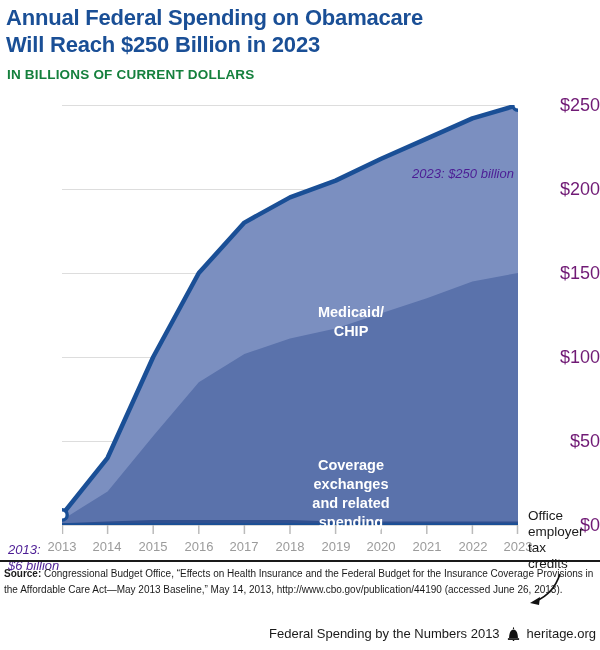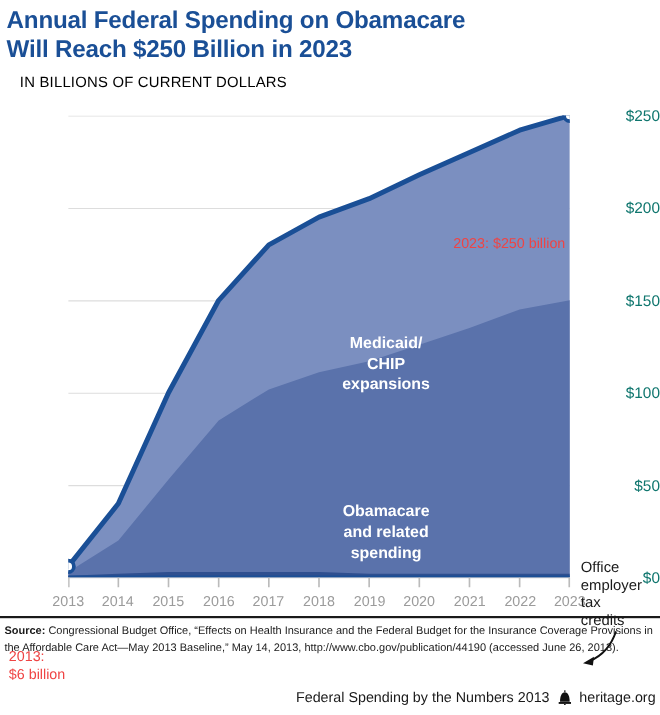--- a/index.html
+++ b/index.html
@@ -11,45 +11,44 @@
   .page{position:relative;width:600px;height:650px;}
 
   
   .title{
     position:absolute;left:6px;top:4px;width:560px;
     font-size:22px;font-weight:bold;line-height:27px;
     color:#1a4f96;letter-spacing:-0.2px;
   }
   .title .line{display:block;}
   .subtitle{
-    position:absolute;left:18px;top:67px;
-    font-size:13.5px;font-weight:normal;letter-spacing:0.2px;
-    color:#000000;
+    position:absolute;left:7px;top:67px;
+    font-size:13.5px;font-weight:bold;letter-spacing:0.2px;
+    color:#15803d;
   }
 
   
   .chart-wrap{position:absolute;left:0;top:90px;width:600px;height:470px;}
   .plot{position:absolute;left:62px;top:15px;width:456px;height:420px;}
   svg.chart{display:block;}
 
   
   .ylabel{
     position:absolute;right:0;text-align:right;width:54px;
-    font-size:14px;color:#0f766e;transform:translateY(-50%);
+    font-size:18px;color:#701a75;transform:translateY(-50%);
   }
   
   .xlabel{
     position:absolute;text-align:center;width:46px;
     font-size:13px;color:#9b9b9b;
   }
 
   .note{
-    position:absolute;font-size:13px;color:#ef4444;
+    position:absolute;font-style:italic;font-size:13px;color:#4c1d95;
     line-height:16px;
-    margin-top:47px;
   }
   .note-2013{left:8px;top:452px;width:96px;}
   .note-2023{left:412px;top:76px;width:170px;text-align:left;}
 
   .callout{
     position:absolute;left:528px;top:418px;width:66px;
     font-size:13.5px;line-height:16px;color:#1a1a1a;
   }
 
   .area-label{
@@ -142,24 +141,24 @@
     <div class="xlabel" style="left:267px;top:449px;">2018</div>
     <div class="xlabel" style="left:313px;top:449px;">2019</div>
     <div class="xlabel" style="left:358px;top:449px;">2020</div>
     <div class="xlabel" style="left:404px;top:449px;">2021</div>
     <div class="xlabel" style="left:450px;top:449px;">2022</div>
     <div class="xlabel" style="left:495px;top:449px;">2023</div>
 
     <div class="area-label al-medicaid">
       <div>Medicaid/</div>
       <div>CHIP</div>
-      <div>expansions</div>
     </div>
     <div class="area-label al-exchanges">
-      <div>Obamacare</div>
+      <div>Coverage</div>
+      <div>exchanges</div>
       <div>and related</div>
       <div>spending</div>
     </div>
 
     <div class="note note-2013">
       <div>2013:</div>
       <div>$6 billion</div>
     </div>
     <div class="note note-2023">2023: $250 billion</div>
 

